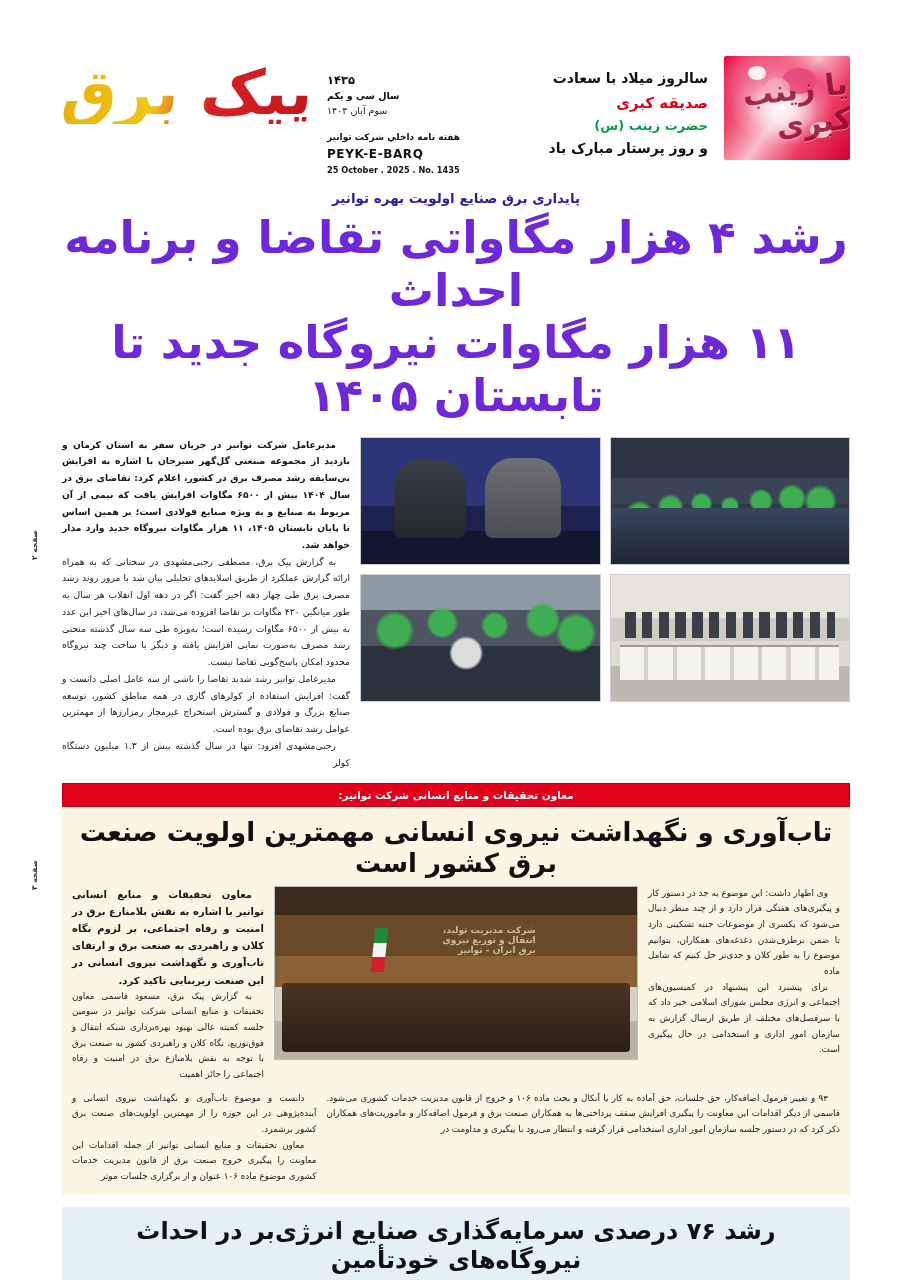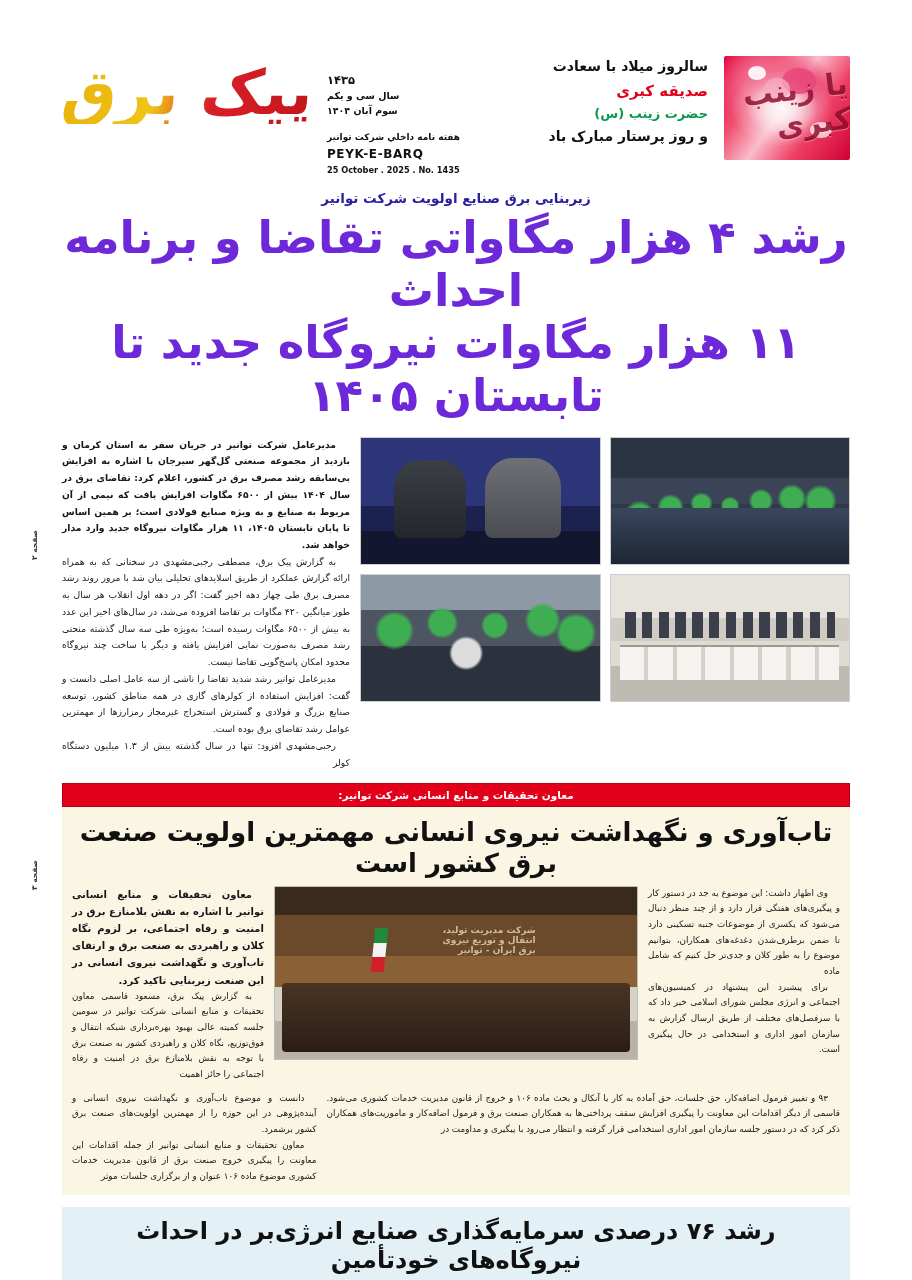--- a/index.html
+++ b/index.html
@@ -22,26 +22,26 @@
     font-family:"DejaVu Sans","Liberation Sans",sans-serif;
     font-size:62px;font-weight:700;line-height:1;
     letter-spacing:-2px;direction:rtl;
     background:linear-gradient(100deg,#e8b20a 0%,#f0c419 38%,#d81f26 60%,#c4161c 100%);
     -webkit-background-clip:text;background-clip:text;color:transparent;
     padding-top:6px;transform:skewX(-4deg);
   }
   .logo-meta{direction:rtl;text-align:left;font-size:9px;line-height:1.5;padding-top:16px;color:#111;}
   .logo-meta .issue-no{font-size:11.5px;font-weight:700;letter-spacing:1px;}
   .logo-meta .year-line{font-weight:700;font-size:9.5px;}
-  .logo-meta .date-line{font-weight:700;font-size:9.5px;}
+  .logo-meta .date-line{font-weight:400;font-size:9.5px;}
   .logo-meta .weekly{font-weight:700;font-size:9px;margin-top:13px;}
   .logo-meta .latin{font-weight:700;font-size:12px;letter-spacing:.6px;direction:ltr;margin-top:1px;}
   .logo-meta .latin-date{font-weight:700;font-size:8.2px;direction:ltr;margin-top:1px;}
 
-  .greet-block{display:flex;flex-direction:row-reverse;align-items:flex-start;gap:16px;}
+  .greet-block{display:flex;flex-direction:row-reverse;align-items:flex-end;gap:16px;}
   .greet-text{direction:rtl;text-align:right;line-height:1.55;}
   .greet-text .g1{font-size:14px;font-weight:700;color:#111;}
   .greet-text .g2{font-size:15px;font-weight:700;color:#e2001a;margin-top:2px;}
   .greet-text .g3{font-size:13px;font-weight:700;color:#089a4a;margin-top:1px;}
   .greet-text .g4{font-size:14px;font-weight:700;color:#111;margin-top:2px;}
   .greet-art{
     width:126px;height:104px;border-radius:2px;flex:0 0 auto;position:relative;overflow:hidden;
     background:
       radial-gradient(ellipse 46% 42% at 46% 50%, rgba(255,255,255,.92) 0%, rgba(255,255,255,0) 62%),
       radial-gradient(ellipse 70% 64% at 46% 50%, rgba(255,255,255,.55) 18%, rgba(255,255,255,0) 58%),
@@ -240,21 +240,21 @@
       <div class="greet-art">
         <span class="petal p1"></span>
         <span class="petal p2"></span>
         <span class="petal p3"></span>
         <span class="petal p4"></span>
         <span class="calli">یا زینب کبری</span>
       </div>
     </div>
   </div>
 
-  <div class="kicker">زیربنایی برق صنایع اولویت شرکت توانیر</div>
+  <div class="kicker">پایداری برق صنایع اولویت بهره توانیر</div>
   <div class="headline">
     <div>رشد ۴ هزار مگاواتی تقاضا و برنامه احداث</div>
     <div>۱۱ هزار مگاوات نیروگاه جدید تا تابستان ۱۴۰۵</div>
   </div>
 
   <div class="sec1">
     <div class="sec1-col">
       <p class="lead">مدیرعامل شرکت توانیر در جریان سفر به استان کرمان و بازدید از مجموعه صنعتی گل‌گهر سیرجان با اشاره به افزایش بی‌سابقه رشد مصرف برق در کشور، اعلام کرد: تقاضای برق در سال ۱۴۰۴ بیش از ۶۵۰۰ مگاوات افزایش یافت که نیمی از آن مربوط به صنایع و به ویژه صنایع فولادی است؛ بر همین اساس تا پایان تابستان ۱۴۰۵، ۱۱ هزار مگاوات نیروگاه جدید وارد مدار خواهد شد.</p>
       <p>به گزارش پیک برق، مصطفی رجبی‌مشهدی در سخنانی که به همراه ارائه گزارش عملکرد از طریق اسلایدهای تحلیلی بیان شد با مرور روند رشد مصرف برق طی چهار دهه اخیر گفت: اگر در دهه اول انقلاب هر سال به طور میانگین ۴۲۰ مگاوات بر تقاضا افزوده می‌شد، در سال‌های اخیر این عدد به بیش از ۶۵۰۰ مگاوات رسیده است؛ به‌ویژه طی سه سال گذشته منحنی رشد مصرف به‌صورت نمایی افزایش یافته و دیگر با ساخت چند نیروگاه محدود امکان پاسخ‌گویی تقاضا نیست.</p>
       <p>مدیرعامل توانیر رشد شدید تقاضا را ناشی از سه عامل اصلی دانست و گفت: افزایش استفاده از کولرهای گازی در همه مناطق کشور، توسعه صنایع بزرگ و فولادی و گسترش استخراج غیرمجاز رمزارزها از مهمترین عوامل رشد تقاضای برق بوده است.</p>

